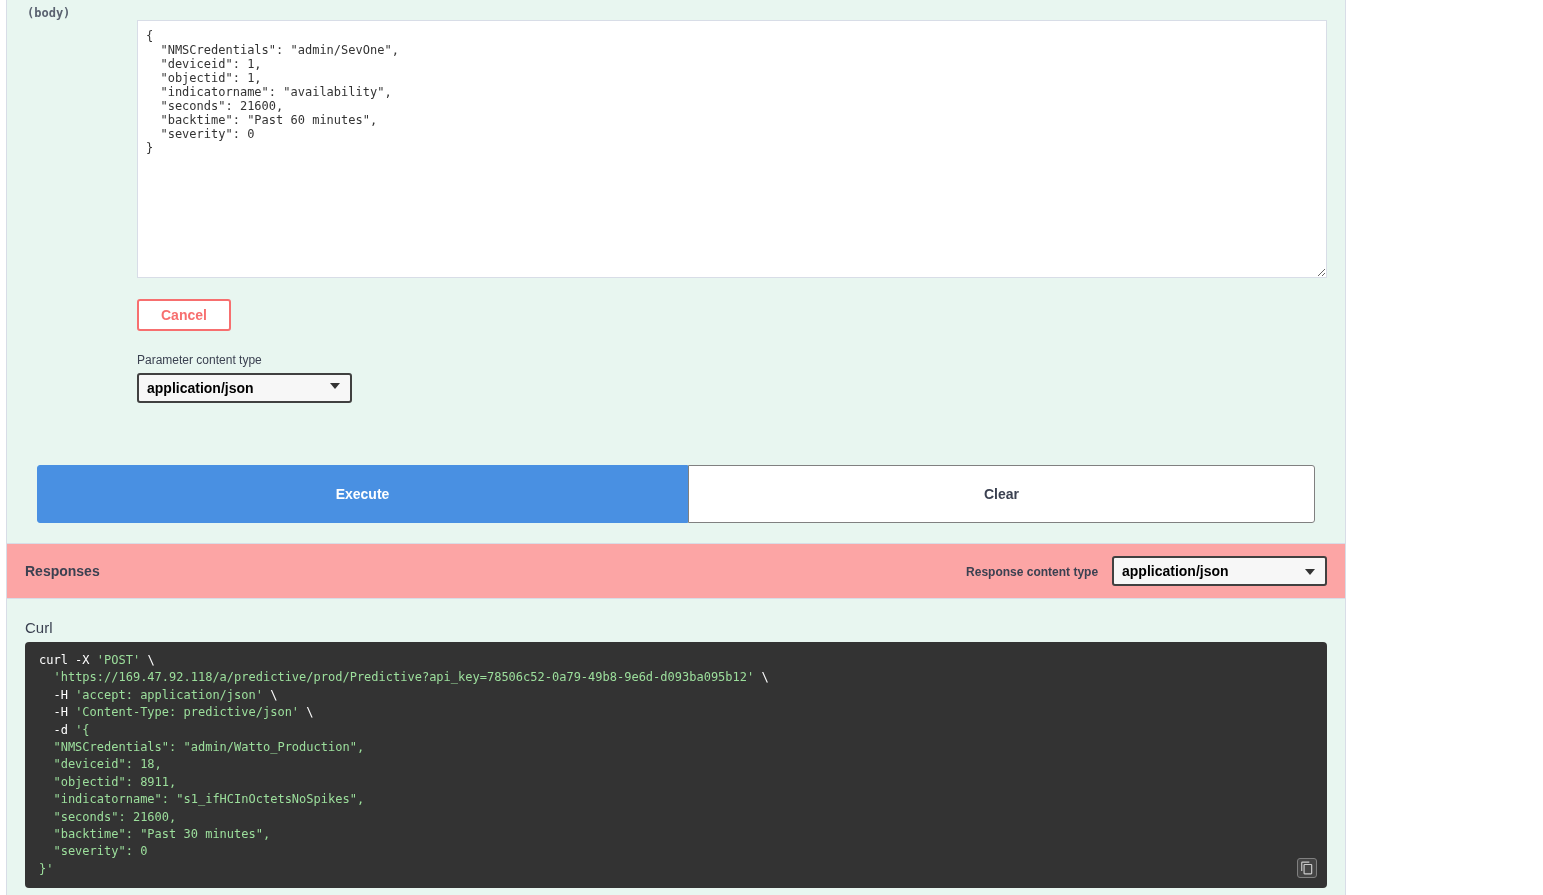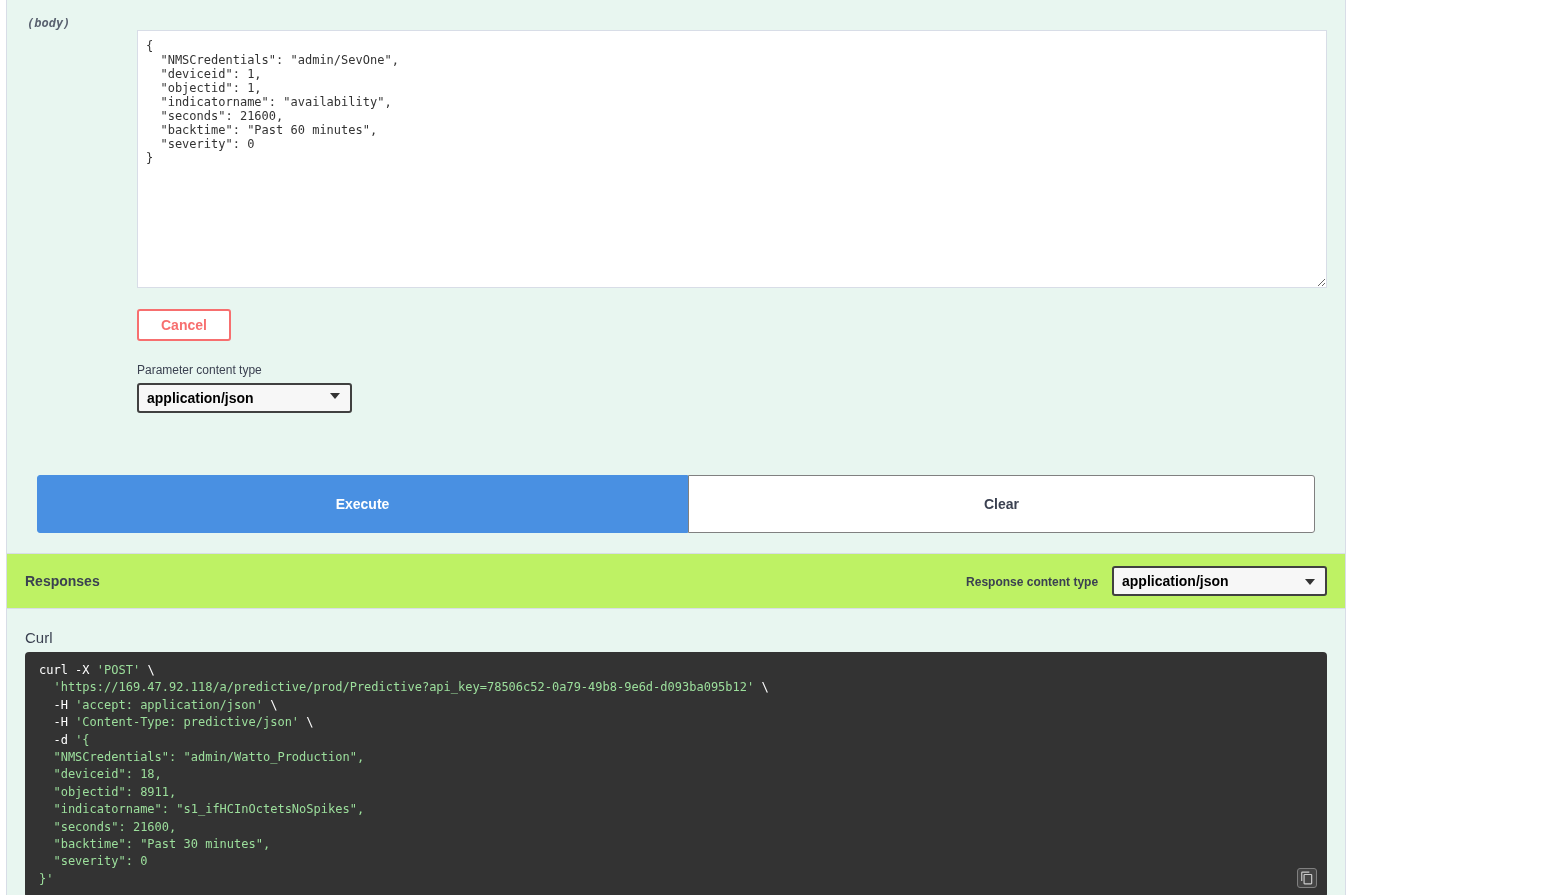--- a/index.html
+++ b/index.html
@@ -1,30 +1,30 @@
 <!DOCTYPE html>
 <html><head>
 <meta charset="utf-8">
 <style>
 * { box-sizing: border-box; margin: 0; padding: 0; }
 body { font-family: -apple-system, BlinkMacSystemFont, "Segoe UI", sans-serif; font-size: 14px; color: #3b4151; background: #fff; }
 .container { width: 1543px; }
 .main-panel { border-left: 1px solid #d8dde7; border-right: 1px solid #d8dde7; background: #e8f6f0; width: 1340px; margin-left: 6px; }
-.body-label { font-style: italic; font-family: monospace; font-size: 12px; color: #5a6270; padding: 16px 0 0 20px; font-weight: bold; }
+.body-label { font-family: monospace; font-size: 12px; color: #5a6270; padding: 6px 0 0 20px; font-weight: bold; }
 .param-area { padding: 0 18px 18px 130px; }
 .body-textarea { width: 1190px; height: 258px; border: 1px solid #d8dde7; background: #fff; font-family: monospace; font-size: 12px; padding: 8px; resize: both; white-space: pre; color: #333; overflow: hidden; }
 .cancel-btn { margin-top: 18px; border: 2px solid #f76f6f; background: #fff; color: #f76f6f; font-weight: 700; padding: 6px 22px; border-radius: 3px; cursor: pointer; font-size: 14px; }
 .param-type-label { margin-top: 22px; font-weight: 400; font-size: 12px; color: #3b4151; }
 .param-select { margin-top: 6px; width: 215px; height: 30px; border: 2px solid #404040; background: #f7f7f7; padding: 4px 8px; font-weight: 700; font-size: 14px; border-radius: 3px; appearance: none; }
 .select-wrap { position: relative; display: inline-block; }
 .select-wrap::after { content: ""; position: absolute; right: 12px; top: 50%; width: 0; height: 0; border-left: 5px solid transparent; border-right: 5px solid transparent; border-top: 6px solid #333; transform: translateY(-2px); pointer-events: none; }
 .btn-row { display: flex; padding: 44px 30px 20px 30px; gap: 0; }
 .execute-btn { flex: 1; background: #4990e2; color: #fff; font-weight: 700; border: 1px solid #4990e2; padding: 20px; cursor: pointer; border-radius: 3px 0 0 3px; font-size: 14px; }
 .clear-btn { flex: 1; background: #fff; color: #3b4151; font-weight: 700; border: 1px solid #808080; padding: 8px; cursor: pointer; border-radius: 0 3px 3px 0; font-size: 14px; }
-.responses-bar { background: #bef264; display: flex; align-items: center; justify-content: space-between; padding: 12px 18px; border-top: 1px solid #d8dde7; border-bottom: 1px solid #d8dde7; gap: 10px; }
+.responses-bar { background: #fca5a5; display: flex; align-items: center; justify-content: space-between; padding: 12px 18px; border-top: 1px solid #d8dde7; border-bottom: 1px solid #d8dde7; gap: 10px; }
 .responses-title { font-weight: 700; font-size: 14px; }
 .resp-type-label { font-weight: 700; font-size: 12px; margin-right: 10px; }
 .resp-select { width: 215px; height: 30px; border: 2px solid #404040; background: #f7f7f7; padding: 4px 8px; font-weight: 700; font-size: 14px; border-radius: 3px; appearance: none; }
 .section-label { font-size: 15px; font-weight: 400; color: #3b4151; padding: 20px 18px 6px 18px; }
 .code-block { margin: 0 18px; background: #333333; color: #fff; border-radius: 4px; padding: 10px 14px; font-family: monospace; font-size: 12px; white-space: pre; position: relative; line-height: 1.45; }
 .code-block .str { color: #9cdf9c; }
 .copy-icon { position: absolute; right: 10px; bottom: 10px; width: 20px; height: 20px; border: 1px solid #808080; border-radius: 3px; display: flex; align-items: center; justify-content: center; cursor: pointer; background: #444; }
 .copy-icon svg { width: 14px; height: 14px; fill: #ccc; }
 </style>
 </head>

